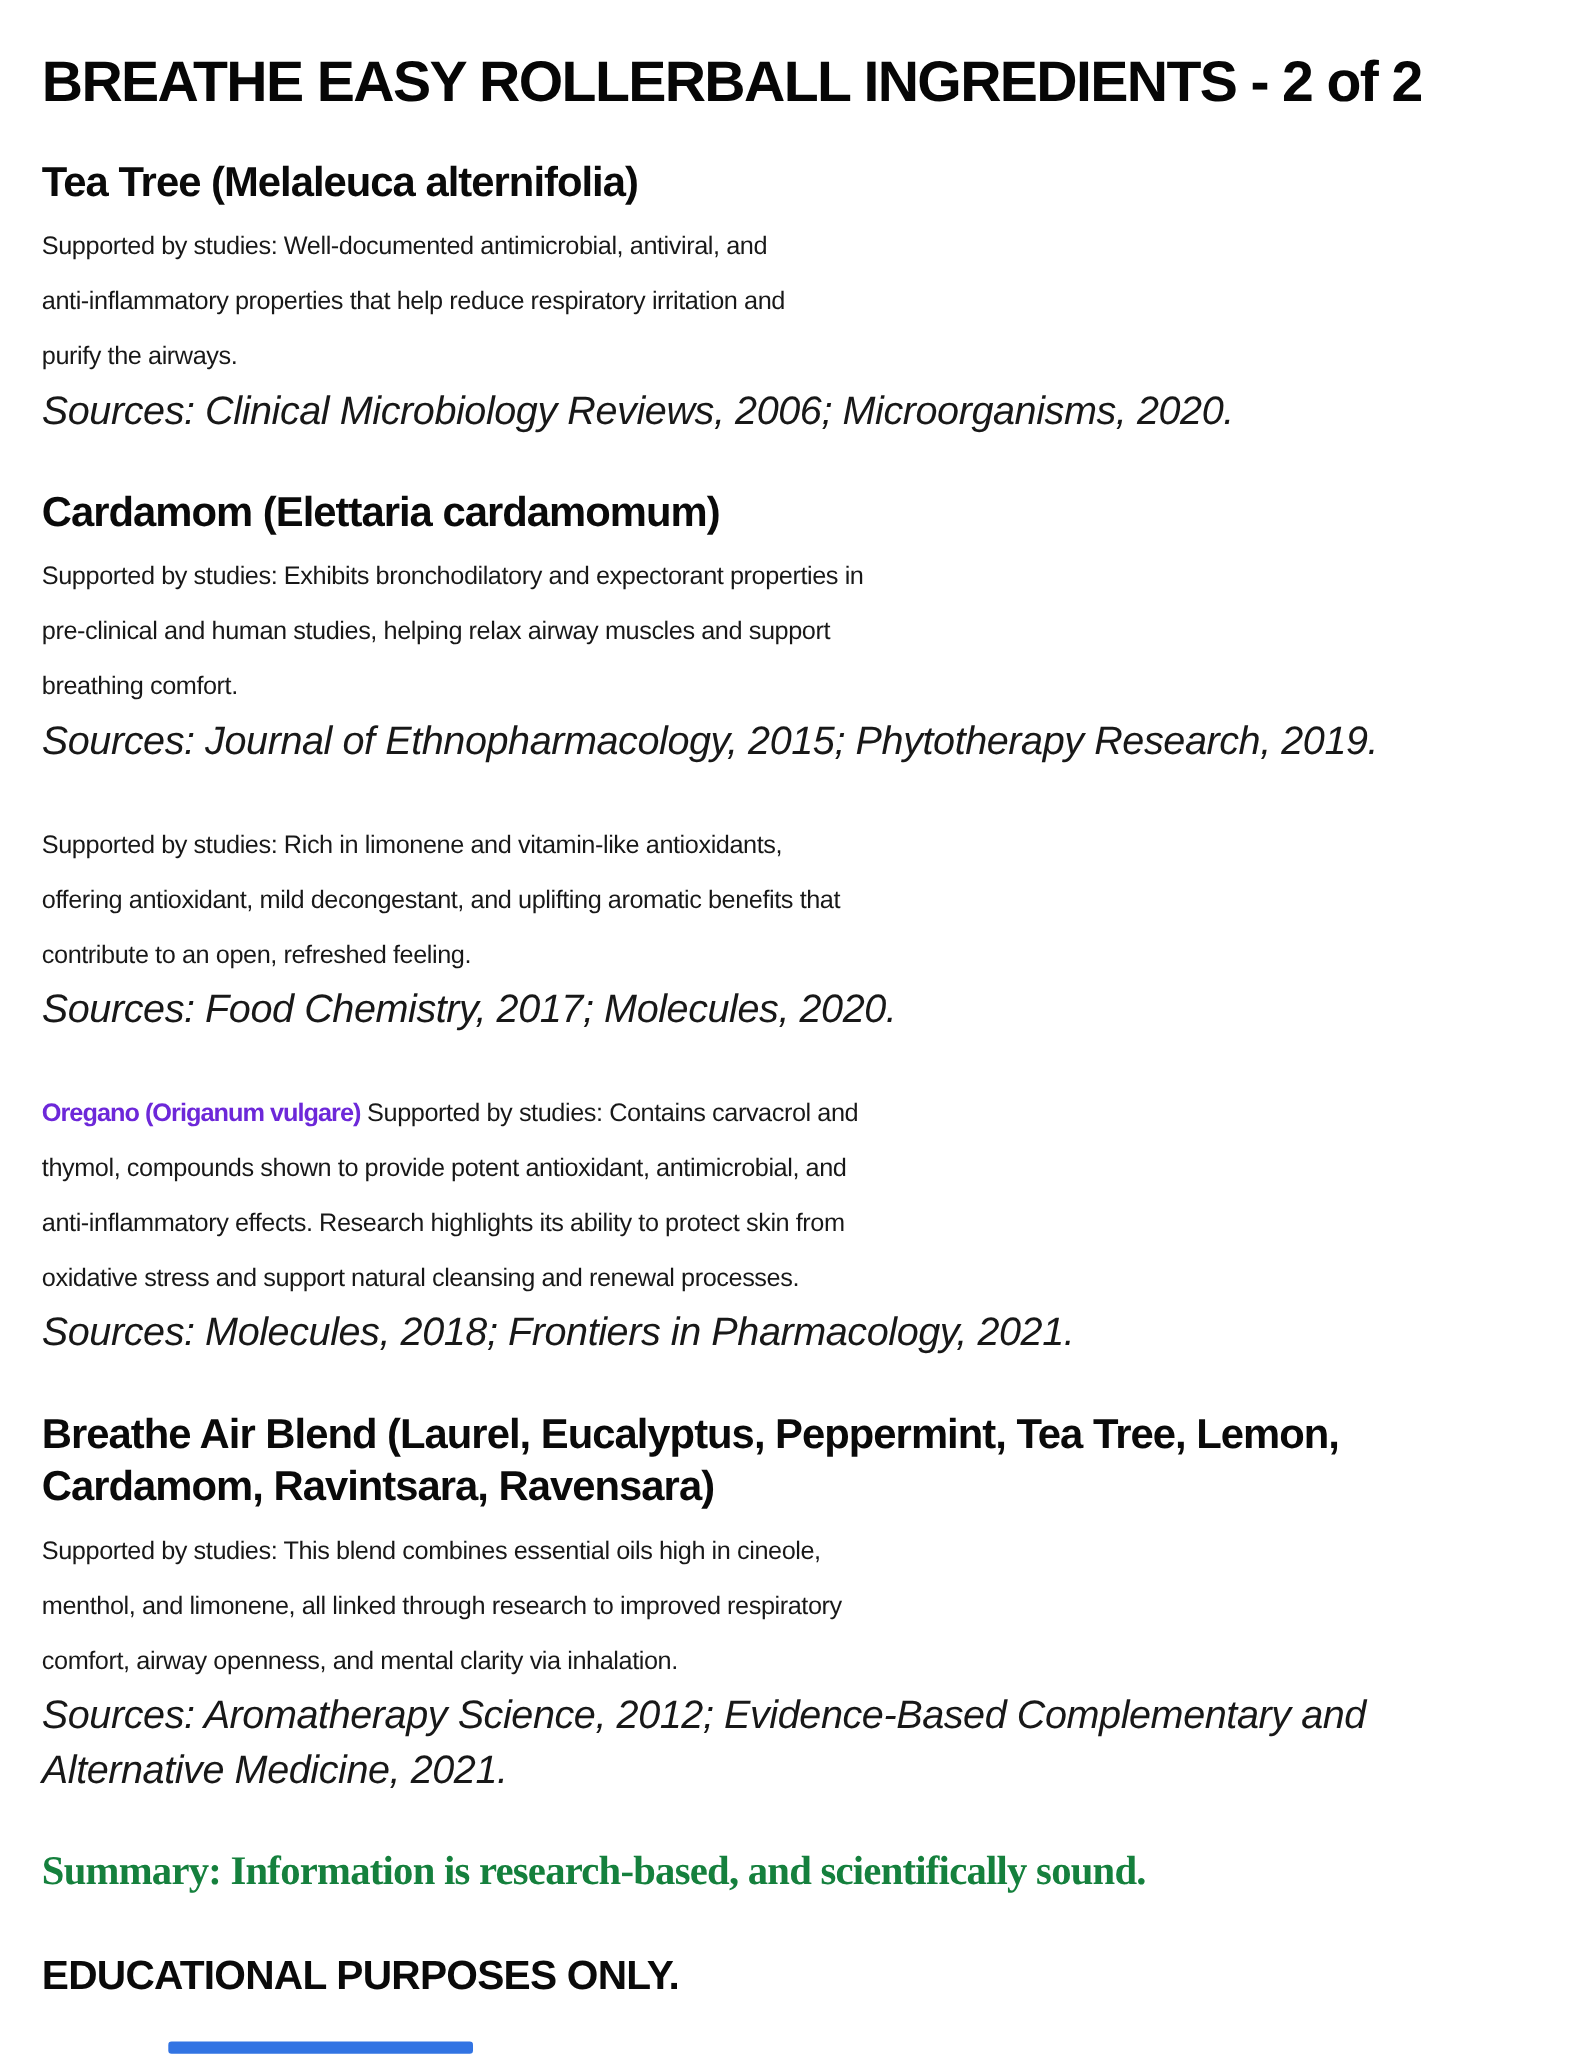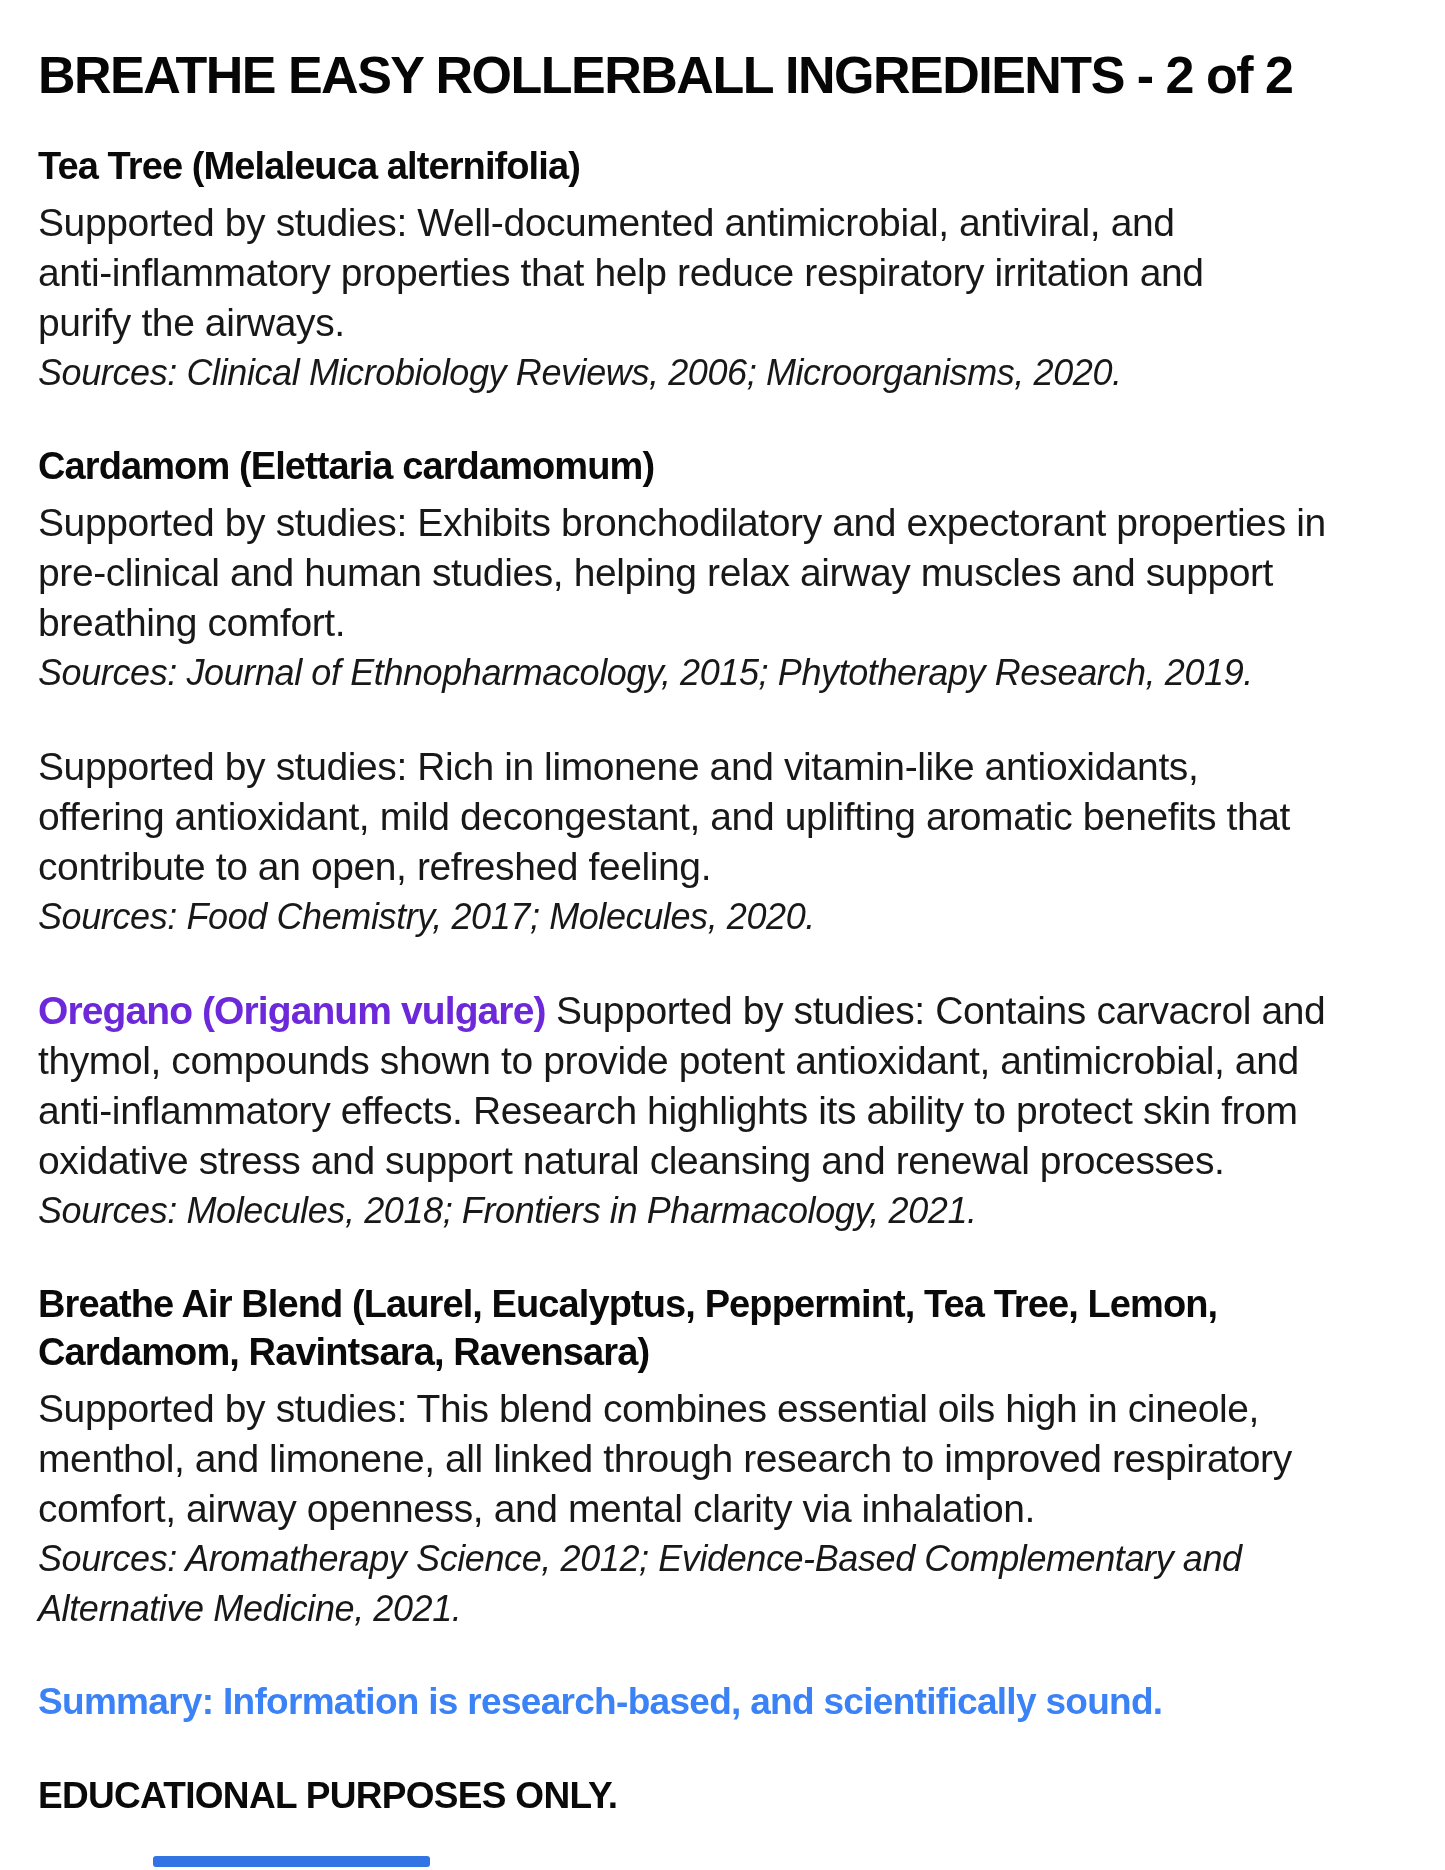--- a/index.html
+++ b/index.html
@@ -27,21 +27,21 @@
   h2.sec-heading {
     font-size: 38px;
     line-height: 48px;
     font-weight: 700;
     color: #0a0a0a;
     letter-spacing: -0.9px;
     margin: 0 0 8px 0;
     white-space: pre-line;
   }
   p.sec-body {
-    font-size: 39px;
+    font-size: 23px;
     line-height: 50px;
     letter-spacing: -0.4px;
     margin: 0;
     white-space: pre-line;
   }
   p.sec-sources {
     font-size: 36px;
     line-height: 50px;
     font-style: italic;
     letter-spacing: -0.4px;
@@ -51,24 +51,25 @@
   .inline-heading {
     font-weight: 700;
     font-style: normal;
     color: #6d28d9;
     letter-spacing: -0.9px;
   }
   p.footer-summary {
     font-size: 37px;
     line-height: 48px;
     font-weight: 700;
-    color: #3b82f6;
+    color: #15803d;
     letter-spacing: -0.7px;
     margin: 0 0 46px 0;
     white-space: pre-line;
+    font-family: Liberation Serif, serif;
   }
   p.footer-disclaimer {
     font-size: 37px;
     line-height: 48px;
     font-weight: 700;
     color: #0a0a0a;
     letter-spacing: -0.7px;
     margin: 0;
     white-space: pre-line;
   }

